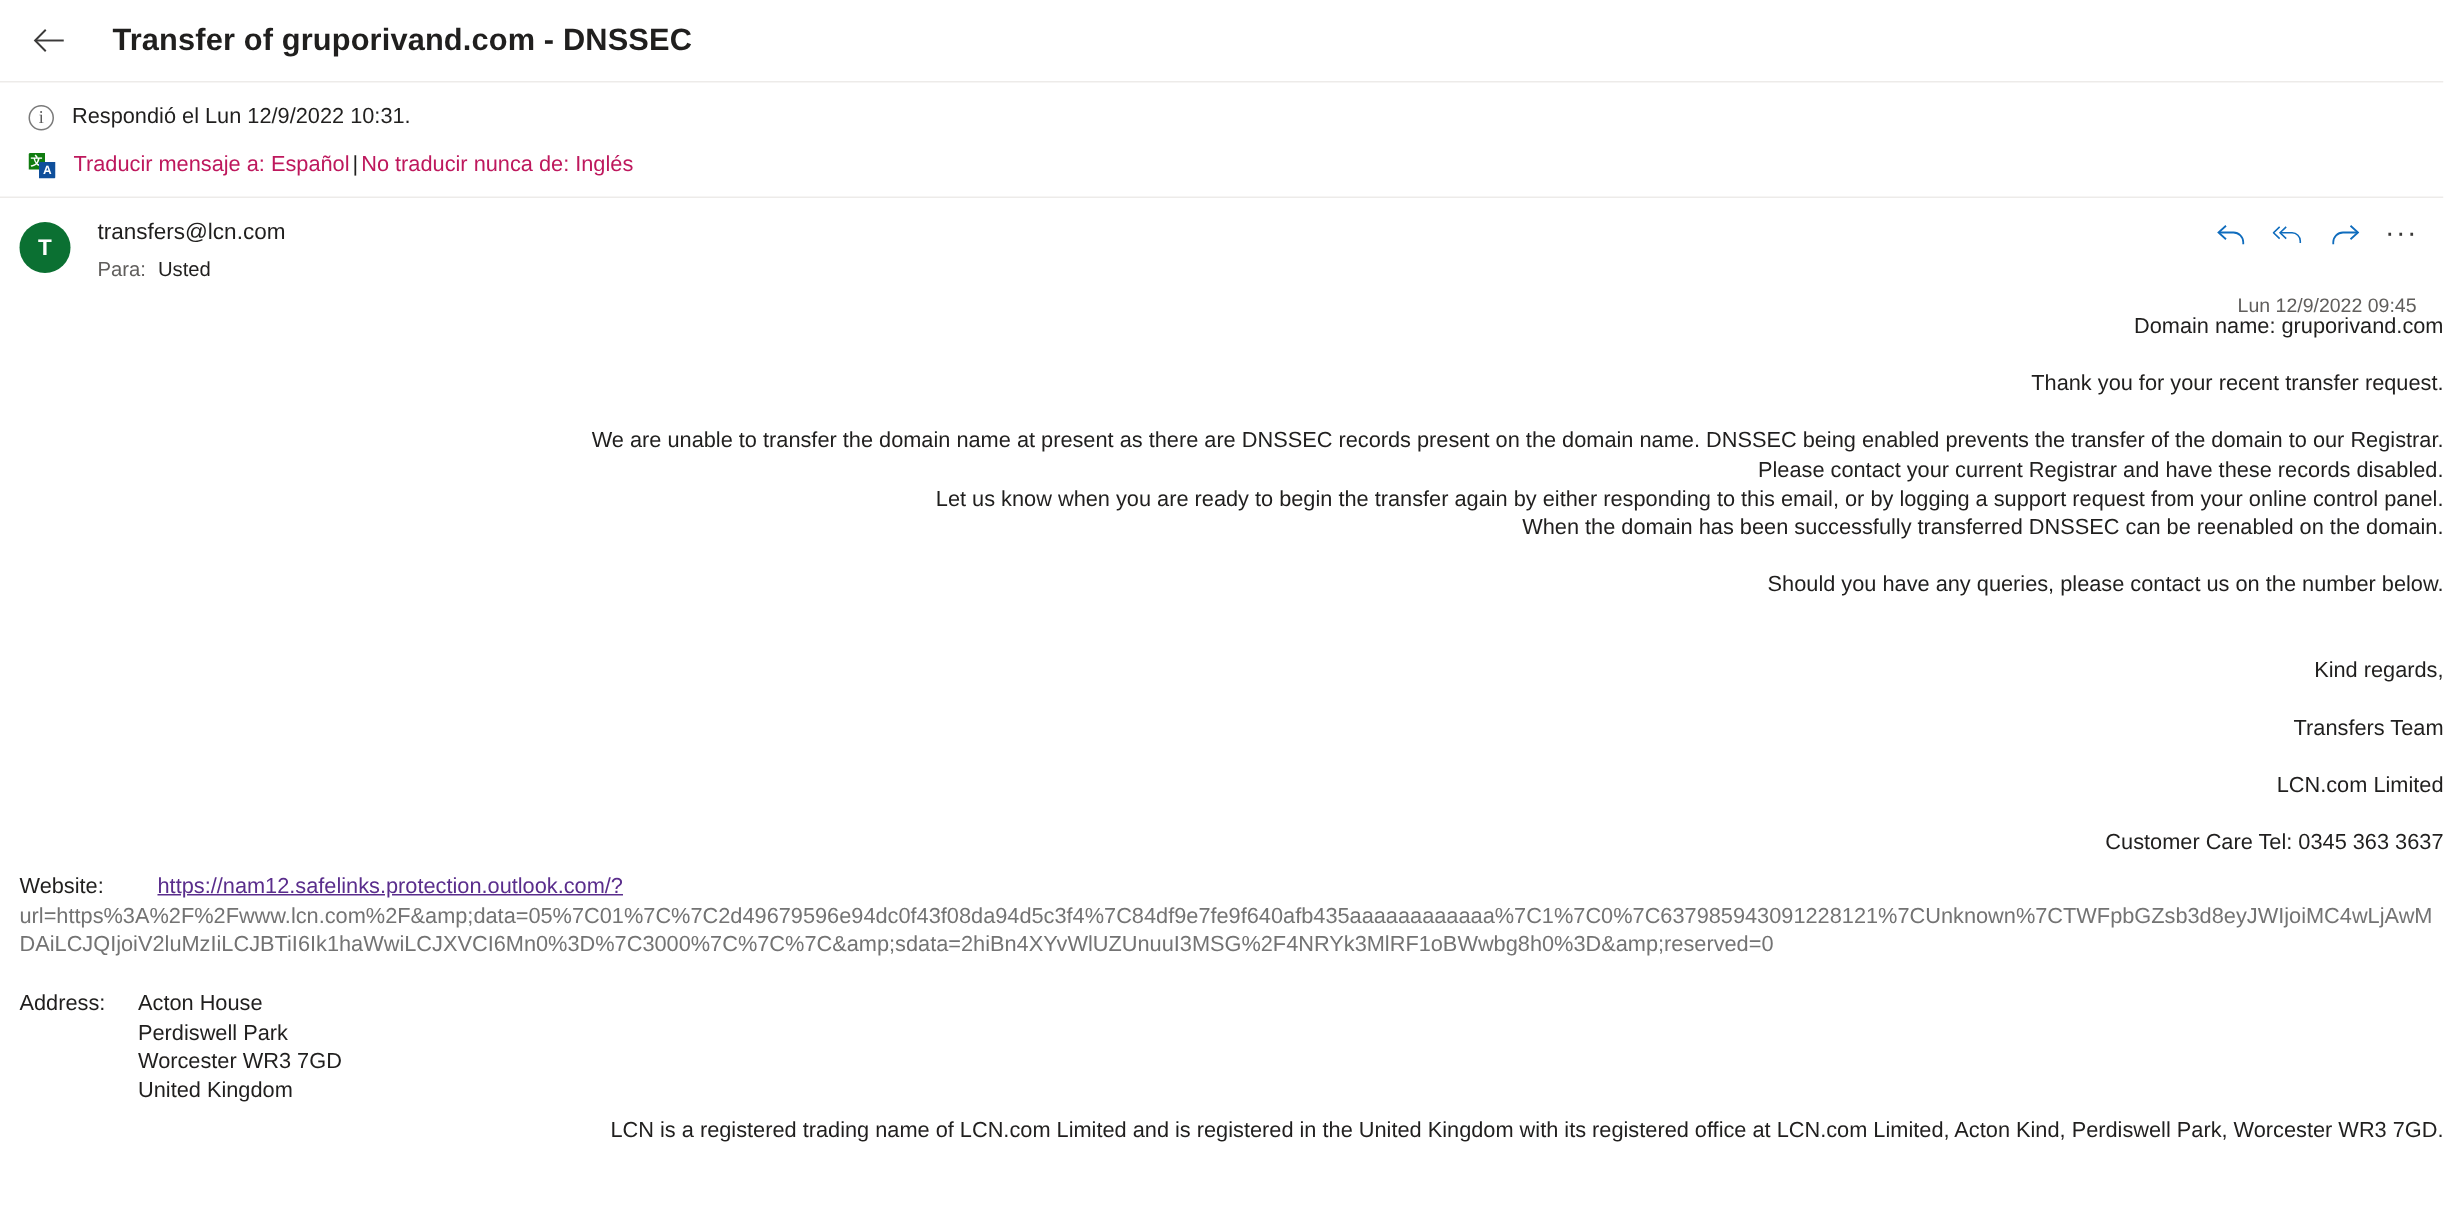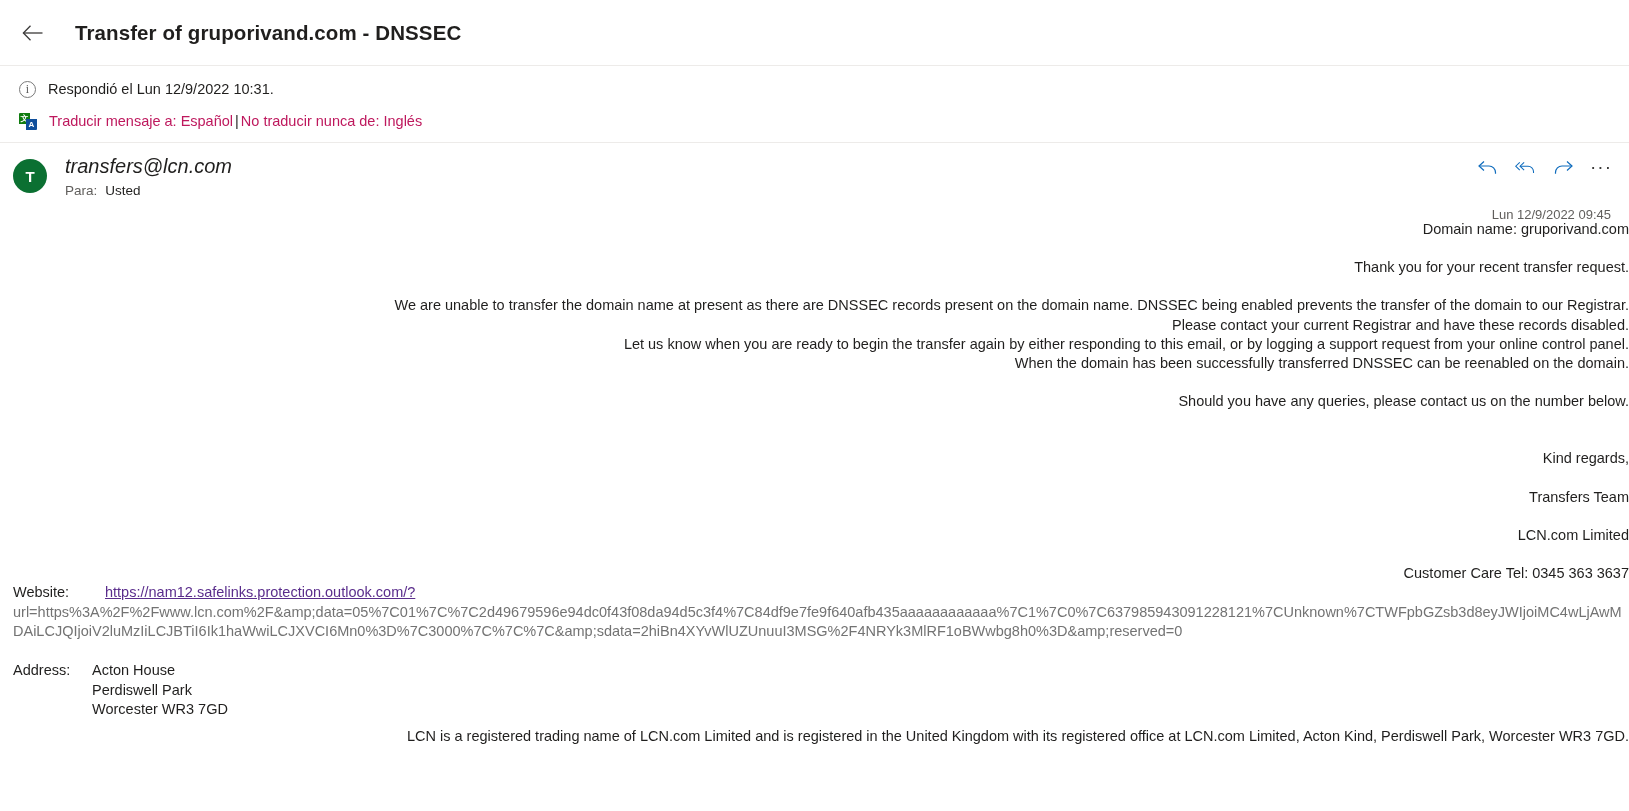--- a/index.html
+++ b/index.html
@@ -11,21 +11,21 @@
     background: #ffffff;
     font-family: "Liberation Sans", sans-serif;
     color: #201f1e;
     overflow: hidden;
   }
 
   
   .header {
     display: flex;
     align-items: center;
-    height: 66px;
+    height: 55px;
     padding: 0 0 0 12px;
     border-bottom: 1px solid #edebe9;
   }
   .back-btn {
     width: 42px;
     height: 42px;
     display: flex;
     align-items: center;
     justify-content: center;
     cursor: pointer;
@@ -134,24 +134,23 @@
     display: flex;
     align-items: center;
     justify-content: center;
     flex: 0 0 auto;
     margin-top: 2px;
   }
   .msg-from {
     margin-left: 18px;
   }
   .from-addr {
-    font-size: 20px;
+    font-size: 15px;
     color: #201f1e;
     line-height: 18px;
-    font-style: italic;
   }
   .to-line {
     font-size: 13.5px;
     color: #605e5c;
     margin-top: 8px;
   }
   .to-label { color: #605e5c; }
   .to-value { color: #201f1e; margin-left: 8px; }
 
   .msg-actions {
@@ -190,21 +189,21 @@
     padding: 22px 0 0 13px;
     font-size: 14.5px;
     line-height: 19.2px;
     color: #201f1e;
   }
   .p { margin: 0 0 19px 0; }
   .blank { height: 19px; }
   .line { white-space: pre-wrap; text-align: right; }
 
   .url-block {
-    margin-top: 0;
+    margin-top: 10px;
     line-height: 19.4px;
   }
   .ws-label { display: inline-block; width: 92px; }
   .link {
     color: #5a2d8c;
     text-decoration: underline;
     word-break: break-all;
     cursor: pointer;
   }
   .url-rest {
@@ -317,17 +316,21 @@
         <span class="addr-val">Acton House</span>
       </div>
       <div class="addr-row">
         <span class="addr-label"></span>
         <span class="addr-val">Perdiswell Park</span>
       </div>
       <div class="addr-row">
         <span class="addr-label"></span>
         <span class="addr-val">Worcester WR3 7GD</span>
       </div>
+      <div class="addr-row">
+        <span class="addr-label"></span>
+        <span class="addr-val">United Kingdom</span>
+      </div>
     </div>
 
     <div class="footer-line line">LCN is a registered trading name of LCN.com Limited and is registered in the United Kingdom with its registered office at LCN.com Limited, Acton Kind, Perdiswell Park, Worcester WR3 7GD.</div>
   </div>
 </div>
 
 </body></html>

